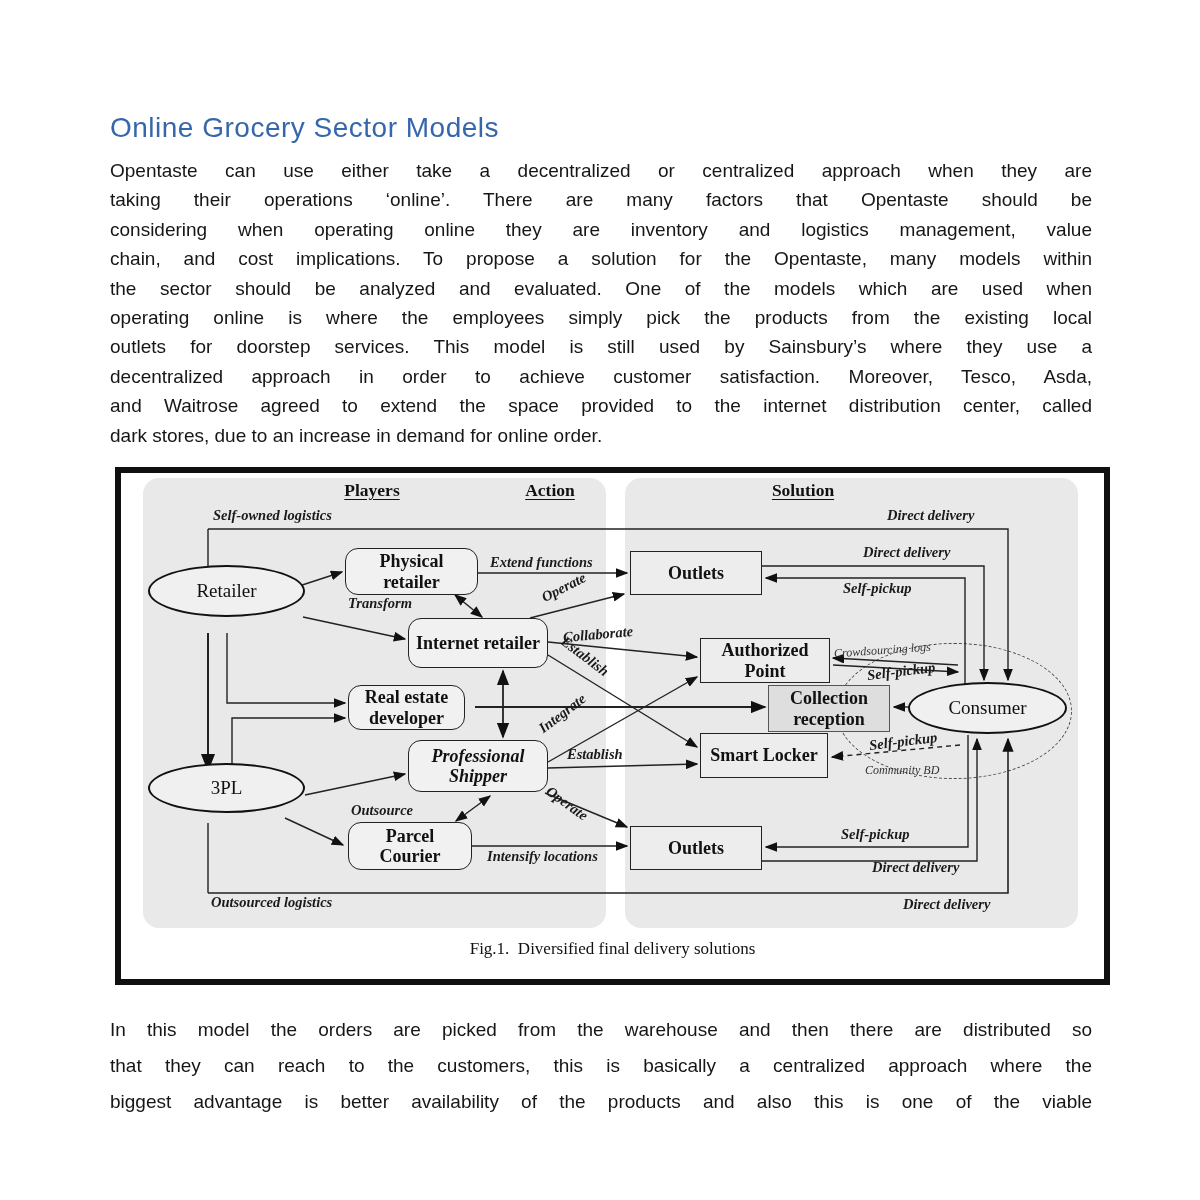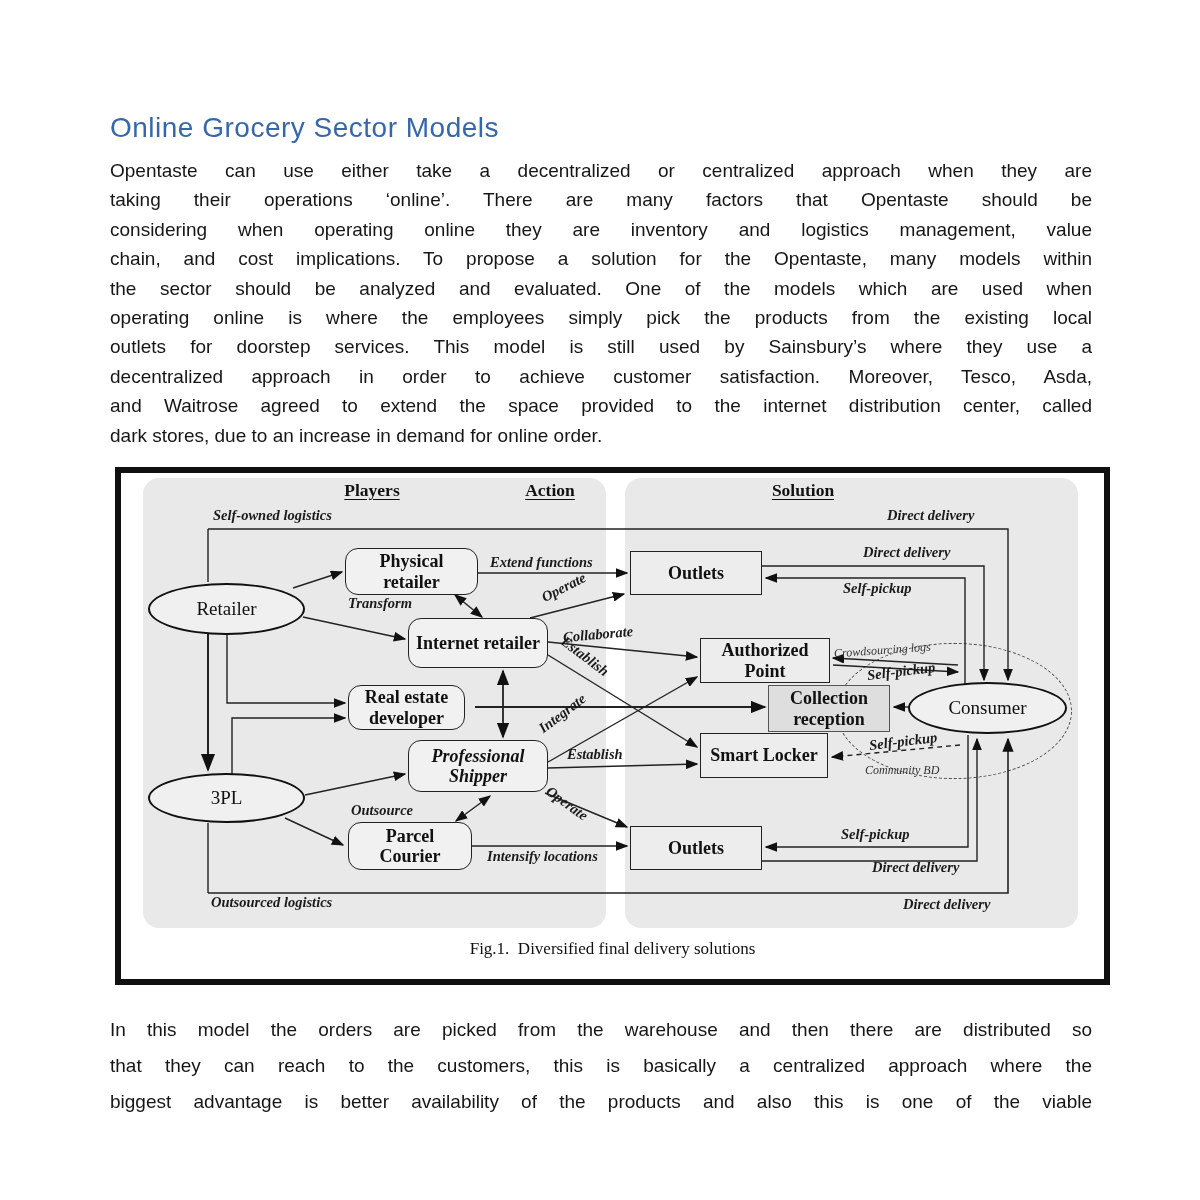--- a/index.html
+++ b/index.html
@@ -105,22 +105,22 @@
             <polyline points="853,268 853,380 651,380" stroke-width="1.4" marker-end="url(#ae)"></polyline>
             <polyline points="647,394 862,394 862,272" stroke-width="1.4" marker-end="url(#ae)"></polyline>
             <polyline points="93,426 893,426 893,272" stroke-width="1.6" marker-end="url(#ae)"></polyline>
           </g>
       </svg>
       <div class="dashed-ellipse" style="left:721px;top:176px;width:234px;height:134px;"></div>
       <div class="caption">Fig.1.  Diversified final delivery solutions</div>
     <div class="col-header" style="left: 257px;">Players</div>
         <div class="col-header" style="left: 435px;">Action</div>
         <div class="col-header" style="left: 688px;">Solution</div>
-        <div class="node ellipse" style="left: 33px; top: 116px; width: 157px; height: 52px;">Retailer</div>
-        <div class="node ellipse" style="left: 33px; top: 306px; width: 157px; height: 50px;">3PL</div>
+        <div class="node ellipse" style="left: 33px; top: 98px; width: 157px; height: 52px;">Retailer</div>
+        <div class="node ellipse" style="left: 33px; top: 296px; width: 157px; height: 50px;">3PL</div>
         <div class="node rounded" style="left: 230px; top: 81px; width: 133px; height: 47px;">Physical retailer</div>
         <div class="node rounded" style="left: 293px; top: 151px; width: 140px; height: 50px;">Internet retailer</div>
         <div class="node rounded" style="left: 233px; top: 218px; width: 117px; height: 45px;">Real estate developer</div>
         <div class="node rounded" style="left: 293px; top: 273px; width: 140px; height: 52px; font-style: italic;">Professional Shipper</div>
         <div class="node rounded" style="left: 233px; top: 355px; width: 124px; height: 48px; text-align: center;">Parcel Courier</div>
         <div class="node rect" style="left: 515px; top: 84px; width: 132px; height: 44px;">Outlets</div>
         <div class="node rect" style="left: 585px; top: 171px; width: 130px; height: 45px;">Authorized Point</div>
         <div class="node rect shaded" style="left: 653px; top: 218px; width: 122px; height: 47px;">Collection reception</div>
         <div class="node rect" style="left: 585px; top: 266px; width: 128px; height: 45px;">Smart Locker</div>
         <div class="node rect" style="left: 515px; top: 359px; width: 132px; height: 44px;">Outlets</div>

